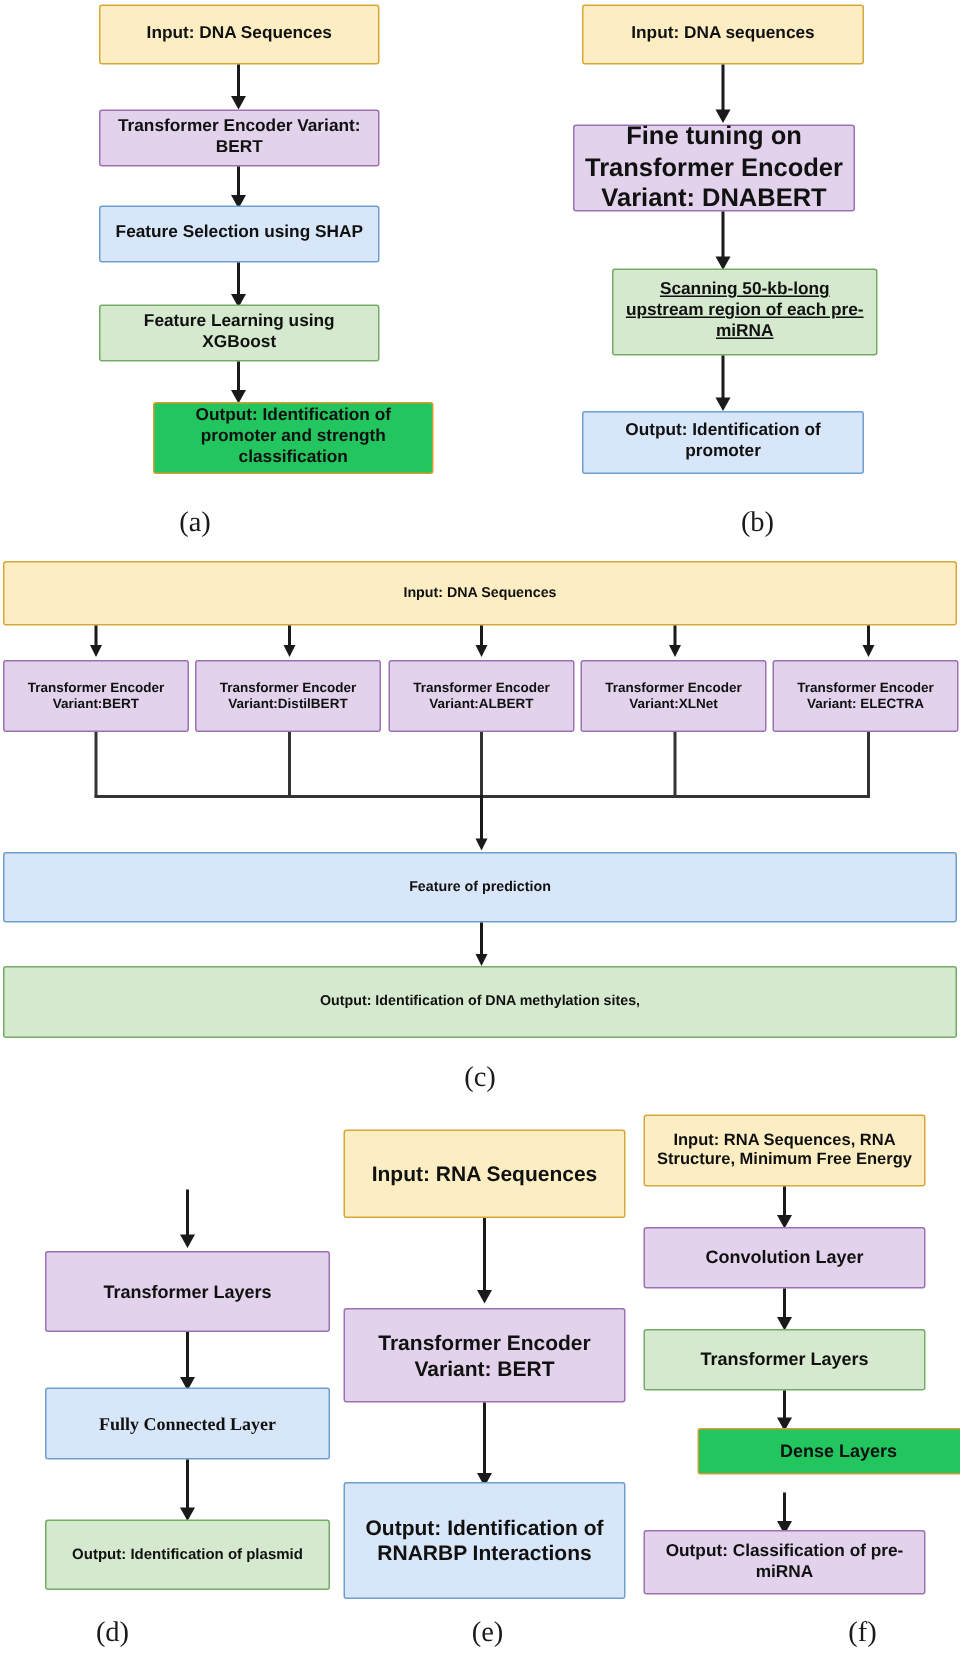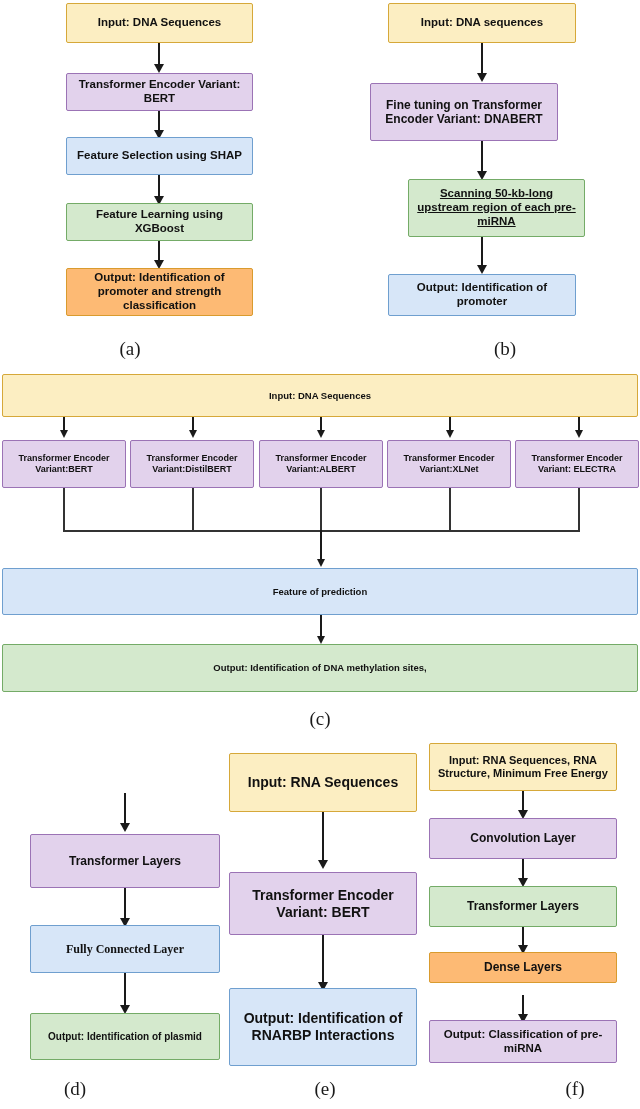--- a/index.html
+++ b/index.html
@@ -27,21 +27,21 @@
     text-align: center;
     font-weight: bold;
     color: #111111;
     line-height: 1.2;
     padding: 2px 4px;
   }
   .c-yellow { background: #fceec2; border-color: #d6a839; }
   .c-purple { background: #e2d2ec; border-color: #9b73b5; }
   .c-blue   { background: #d7e6f8; border-color: #6f9fcf; }
   .c-green  { background: #d4e9cd; border-color: #74ab67; }
-  .c-orange { background: #fdba74; border-color: #d99b2e; }
+  .c-orange { background: #22c55e; border-color: #d99b2e; margin-left: 36px; }
 
   .arrow {
     position: absolute;
     background: #1a1a1a;
   }
   .arrow-head {
     position: absolute;
     width: 0;
     height: 0;
     border-left: 5px solid transparent;
@@ -86,21 +86,21 @@
   <div class="arrow-head" style="left:154px; top:260px;"></div>
 
   <div class="box c-orange" style="left:66px; top:268px; width:187px; height:48px; font-size:11.5px;">Output: Identification of promoter and strength classification</div>
 
   <div class="panel-label" style="left:100px; top:338px; width:60px;">(a)</div>
 
   <div class="box c-yellow" style="left:388px; top:3px; width:188px; height:40px; font-size:11.5px;">Input: DNA sequences</div>
   <div class="arrow" style="left:481px; top:43px; width:2px; height:33px;"></div>
   <div class="arrow-head" style="left:477px; top:73px;"></div>
 
-  <div class="box c-purple" style="left:370px; top:83px; width:188px; height:58px; font-size:12px;">Fine tuning on Transformer Encoder Variant: DNABERT</div>
+  <div class="box c-purple" style="left:382px; top:83px; width:188px; height:58px; font-size:17px;">Fine tuning on Transformer Encoder Variant: DNABERT</div>
   <div class="arrow" style="left:481px; top:141px; width:2px; height:33px;"></div>
   <div class="arrow-head" style="left:477px; top:171px;"></div>
 
   <div class="box c-green" style="left:408px; top:179px; width:177px; height:58px; font-size:11.5px;text-decoration:underline;">Scanning 50-kb-long upstream region of each pre-miRNA</div>
   <div class="arrow" style="left:481px; top:237px; width:2px; height:31px;"></div>
   <div class="arrow-head" style="left:477px; top:265px;"></div>
 
   <div class="box c-blue" style="left:388px; top:274px; width:188px; height:42px; font-size:11.5px;">Output: Identification of promoter</div>
 
   <div class="panel-label" style="left:475px; top:338px; width:60px;">(b)</div>

